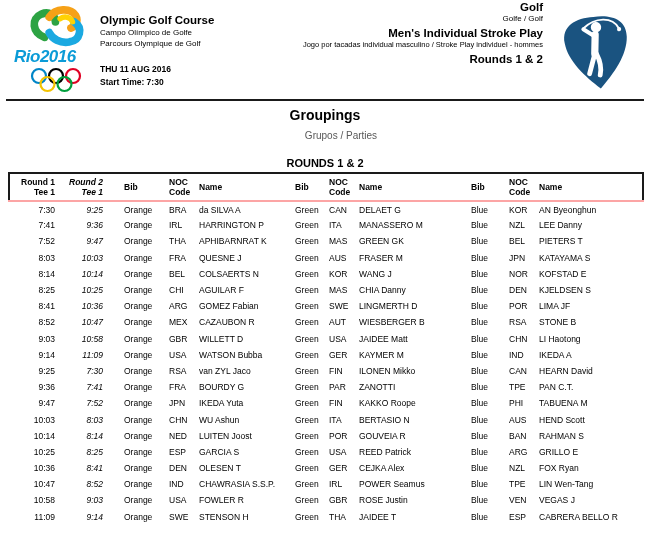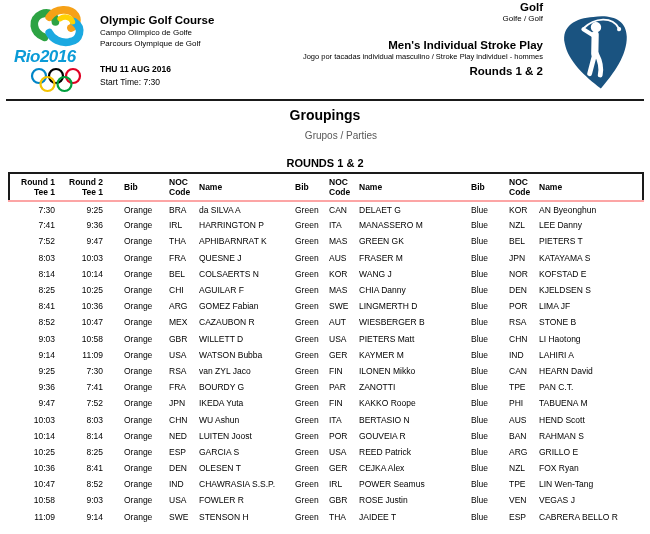--- a/index.html
+++ b/index.html
@@ -16,25 +16,25 @@
   .logo-wordmark {
     font-size:17px; font-weight:bold; font-style:italic; letter-spacing:-0.5px;
     color:#0b9bd7; line-height:1; margin-top:-2px;
   }
   .logo-rings { display:block; margin:2px auto 0; }
 
   .venue-block { position:absolute; left:100px; top:14px; }
   .venue-title { font-size:11.5px; font-weight:bold; margin-bottom:2px; }
   .venue-sub { font-size:8px; line-height:1.35; }
   .venue-date { font-size:8.5px; font-weight:bold; margin-top:14px; }
-  .venue-start { font-size:8.5px; font-weight:normal; margin-top:3px; }
+  .venue-start { font-size:8.5px; font-weight:bold; margin-top:3px; }
 
   .event-block { position:absolute; right:107px; top:1px; text-align:right; }
   .ev-sport { font-size:11.5px; font-weight:bold; line-height:1.15; }
-  .ev-sport-sub { font-size:8px; margin-bottom:16px; }
+  .ev-sport-sub { font-size:8px; margin-bottom:4px; }
   .ev-title { font-size:11.5px; font-weight:bold; line-height:1.15; }
   .ev-title-sub { font-size:7.5px; margin-bottom:4px; }
   .ev-rounds { font-size:11.5px; font-weight:bold; line-height:1.15; }
   .ev-rounds-sub { font-size:7.5px; }
 
   .pictogram { position:absolute; right:13px; top:12px; }
 
   .top-rule { position:absolute; left:6px; right:6px; top:99px; height:2px; background:#1a1a1a; }
 
   
@@ -54,21 +54,21 @@
     border-top:2px solid #1a1a1a; border-bottom:2px solid #fca5a5;
     font-size:8.5px; font-weight:bold; height:28px; vertical-align:middle;
     text-align:left; line-height:10px; padding:0;
   }
   thead th.th-first { border-left:2px solid #1a1a1a; }
   thead th.th-last  { border-right:2px solid #1a1a1a; }
 
   tbody td { height:16.2px; vertical-align:middle; padding:0; }
 
   .c0, th.h0 { text-align:right; padding-right:2px; }
-  .c1, th.h1 { text-align:right; padding-right:4px; }
+  .c1, th.h1 { text-align:right; padding-right:4px;font-style:italic; }
   .c2, th.h2 { padding-left:17px; }
   .c8, th.h8 { padding-left:7px; }
 </style>
 </head>
 <body>
 
 <div class="page">
 
   <div class="logo-block">
     <svg class="logo-swirl" width="62" height="44" viewBox="0 0 80 56">
@@ -272,37 +272,37 @@
           <td class="c10">STONE B</td>
         </tr>
         <tr>
           <td class="c0">9:03</td>
           <td class="c1">10:58</td>
           <td class="c2">Orange</td>
           <td class="c3">GBR</td>
           <td class="c4">WILLETT D</td>
           <td class="c5">Green</td>
           <td class="c6">USA</td>
-          <td class="c7">PIETERS Matt</td>
+          <td class="c7">JAIDEE Matt</td>
           <td class="c8">Blue</td>
           <td class="c9">CHN</td>
           <td class="c10">LI Haotong</td>
         </tr>
         <tr>
           <td class="c0">9:14</td>
           <td class="c1">11:09</td>
           <td class="c2">Orange</td>
           <td class="c3">USA</td>
           <td class="c4">WATSON Bubba</td>
           <td class="c5">Green</td>
           <td class="c6">GER</td>
           <td class="c7">KAYMER M</td>
           <td class="c8">Blue</td>
           <td class="c9">IND</td>
-          <td class="c10">LAHIRI A</td>
+          <td class="c10">IKEDA A</td>
         </tr>
         <tr>
           <td class="c0">9:25</td>
           <td class="c1">7:30</td>
           <td class="c2">Orange</td>
           <td class="c3">RSA</td>
           <td class="c4">van ZYL Jaco</td>
           <td class="c5">Green</td>
           <td class="c6">FIN</td>
           <td class="c7">ILONEN Mikko</td>

